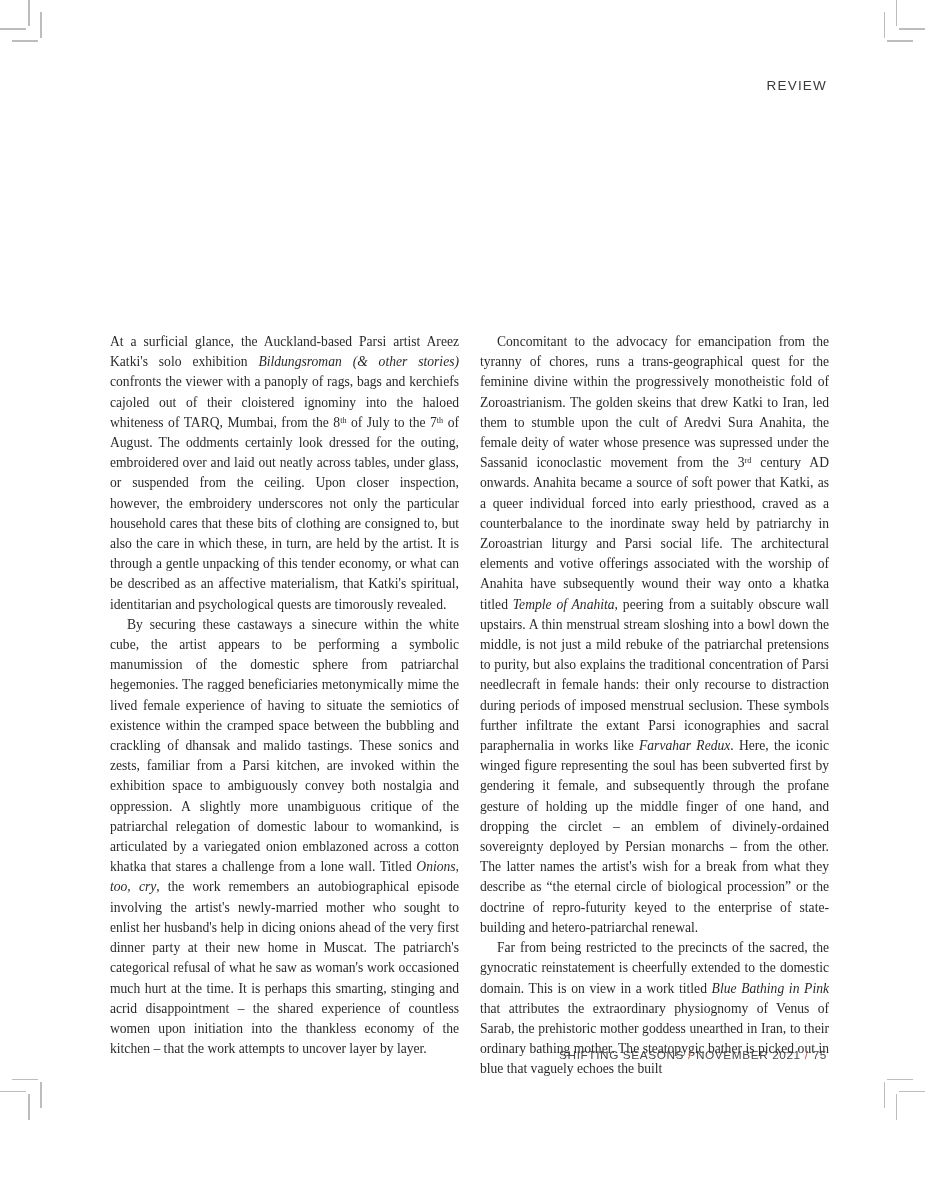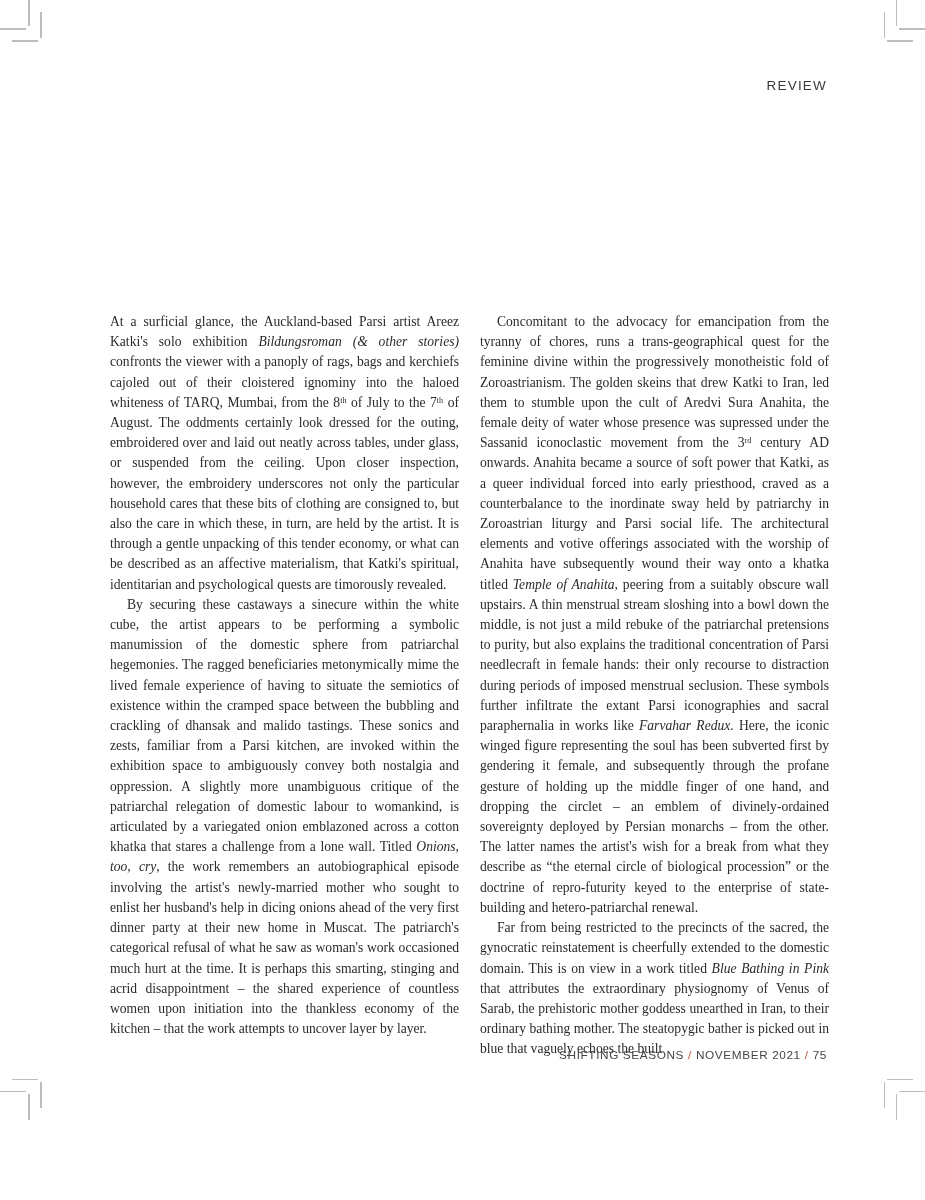--- a/index.html
+++ b/index.html
@@ -46,20 +46,21 @@
     gap: 21px;
   }
   .column {
     width: 349px;
     font-size: 13.6px;
     line-height: 20.2px;
     text-align: justify;
     text-justify: inter-word;
     hyphens: none;
     color: var(--body-color, #2a2a2a);
+    margin-top: 20px;
   }
   .column p { margin: 0; text-indent: 17px; }
   .column[data-column-index="0"] p:first-child { text-indent: 0; }
   .column .italic { font-style: italic; }
   .column sup { font-size: 0.6em; line-height: 0; vertical-align: 0.45em; }
 
   
   .footer {
     position: absolute;
     top: 1048px;

